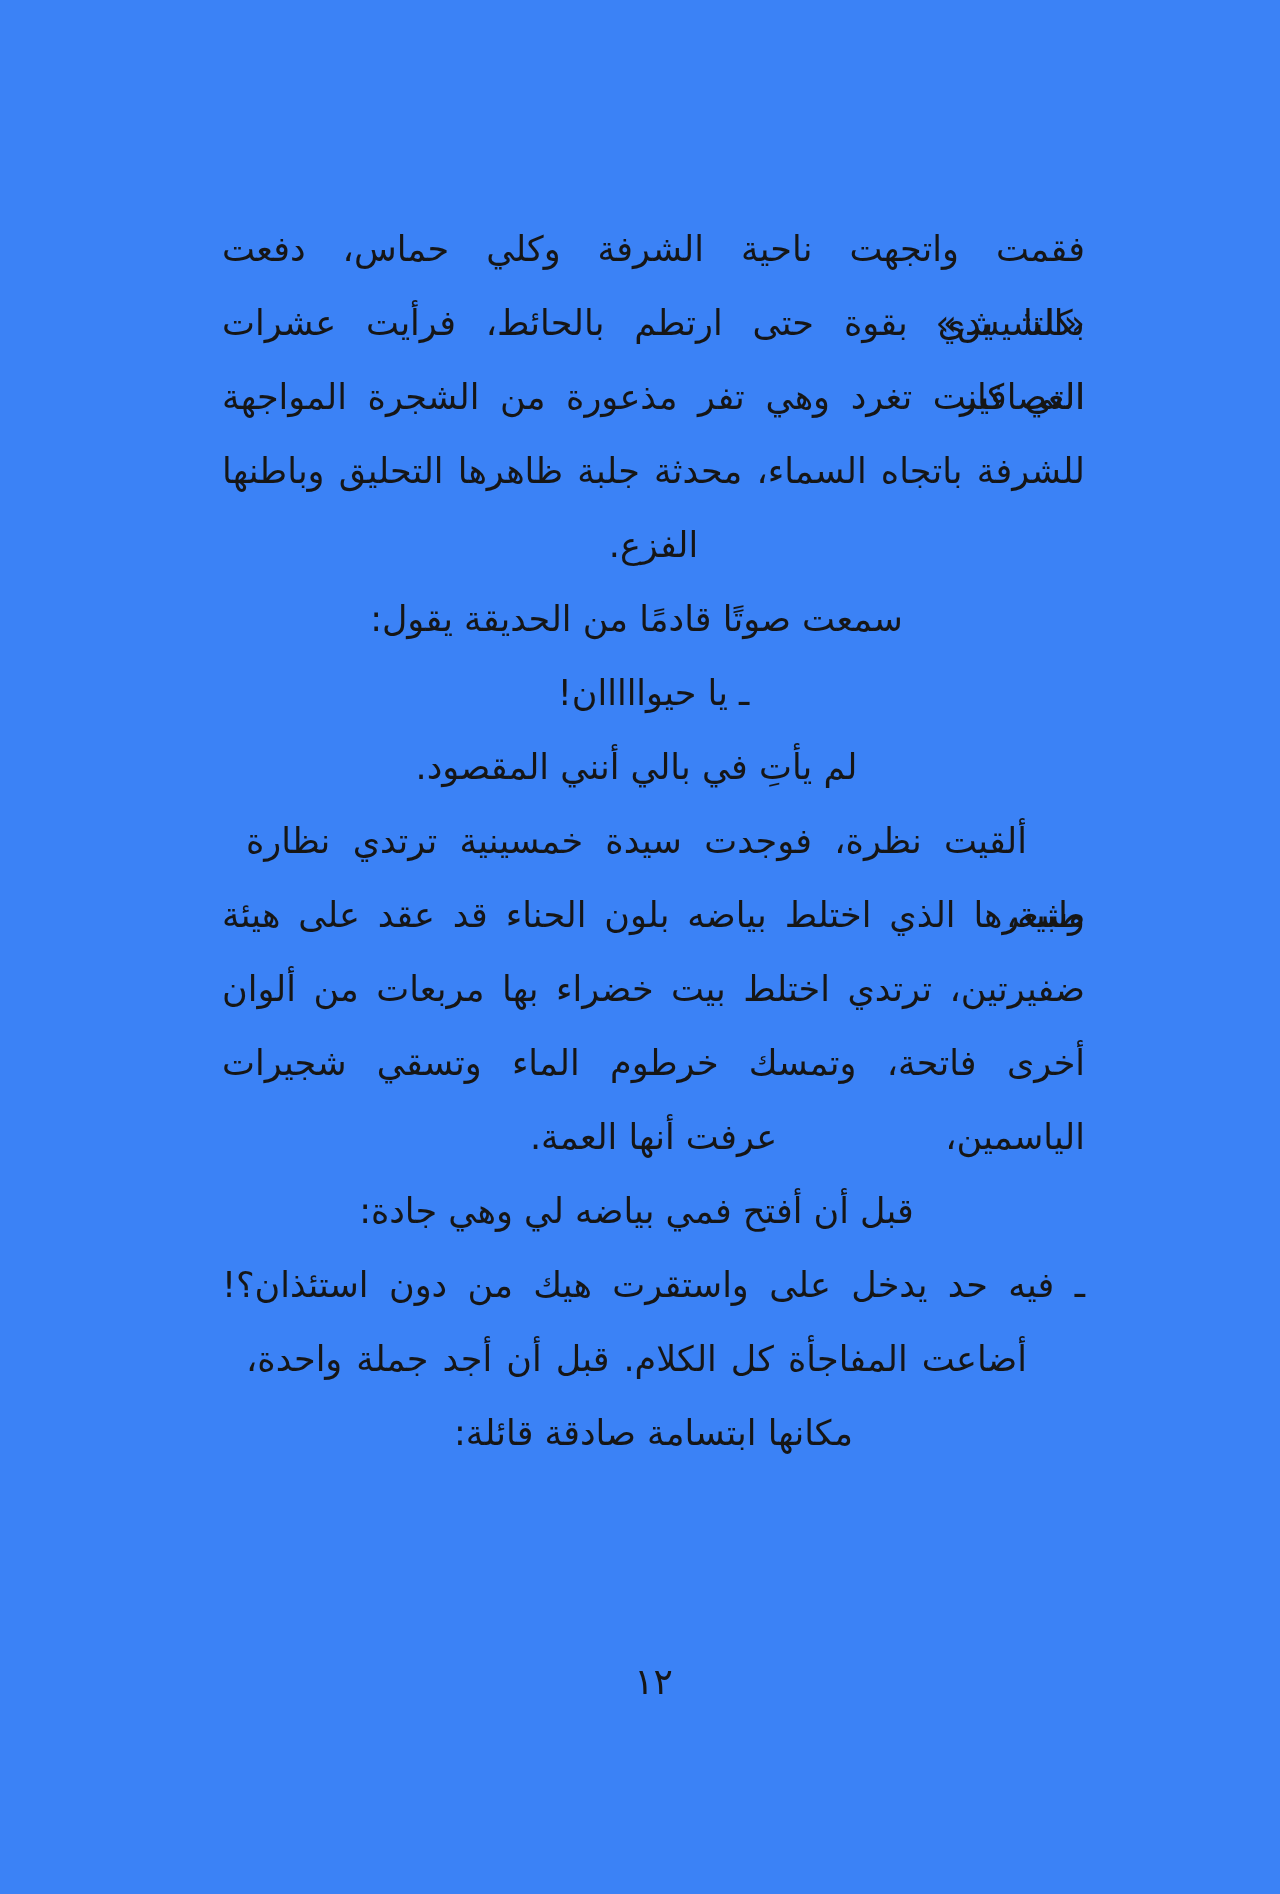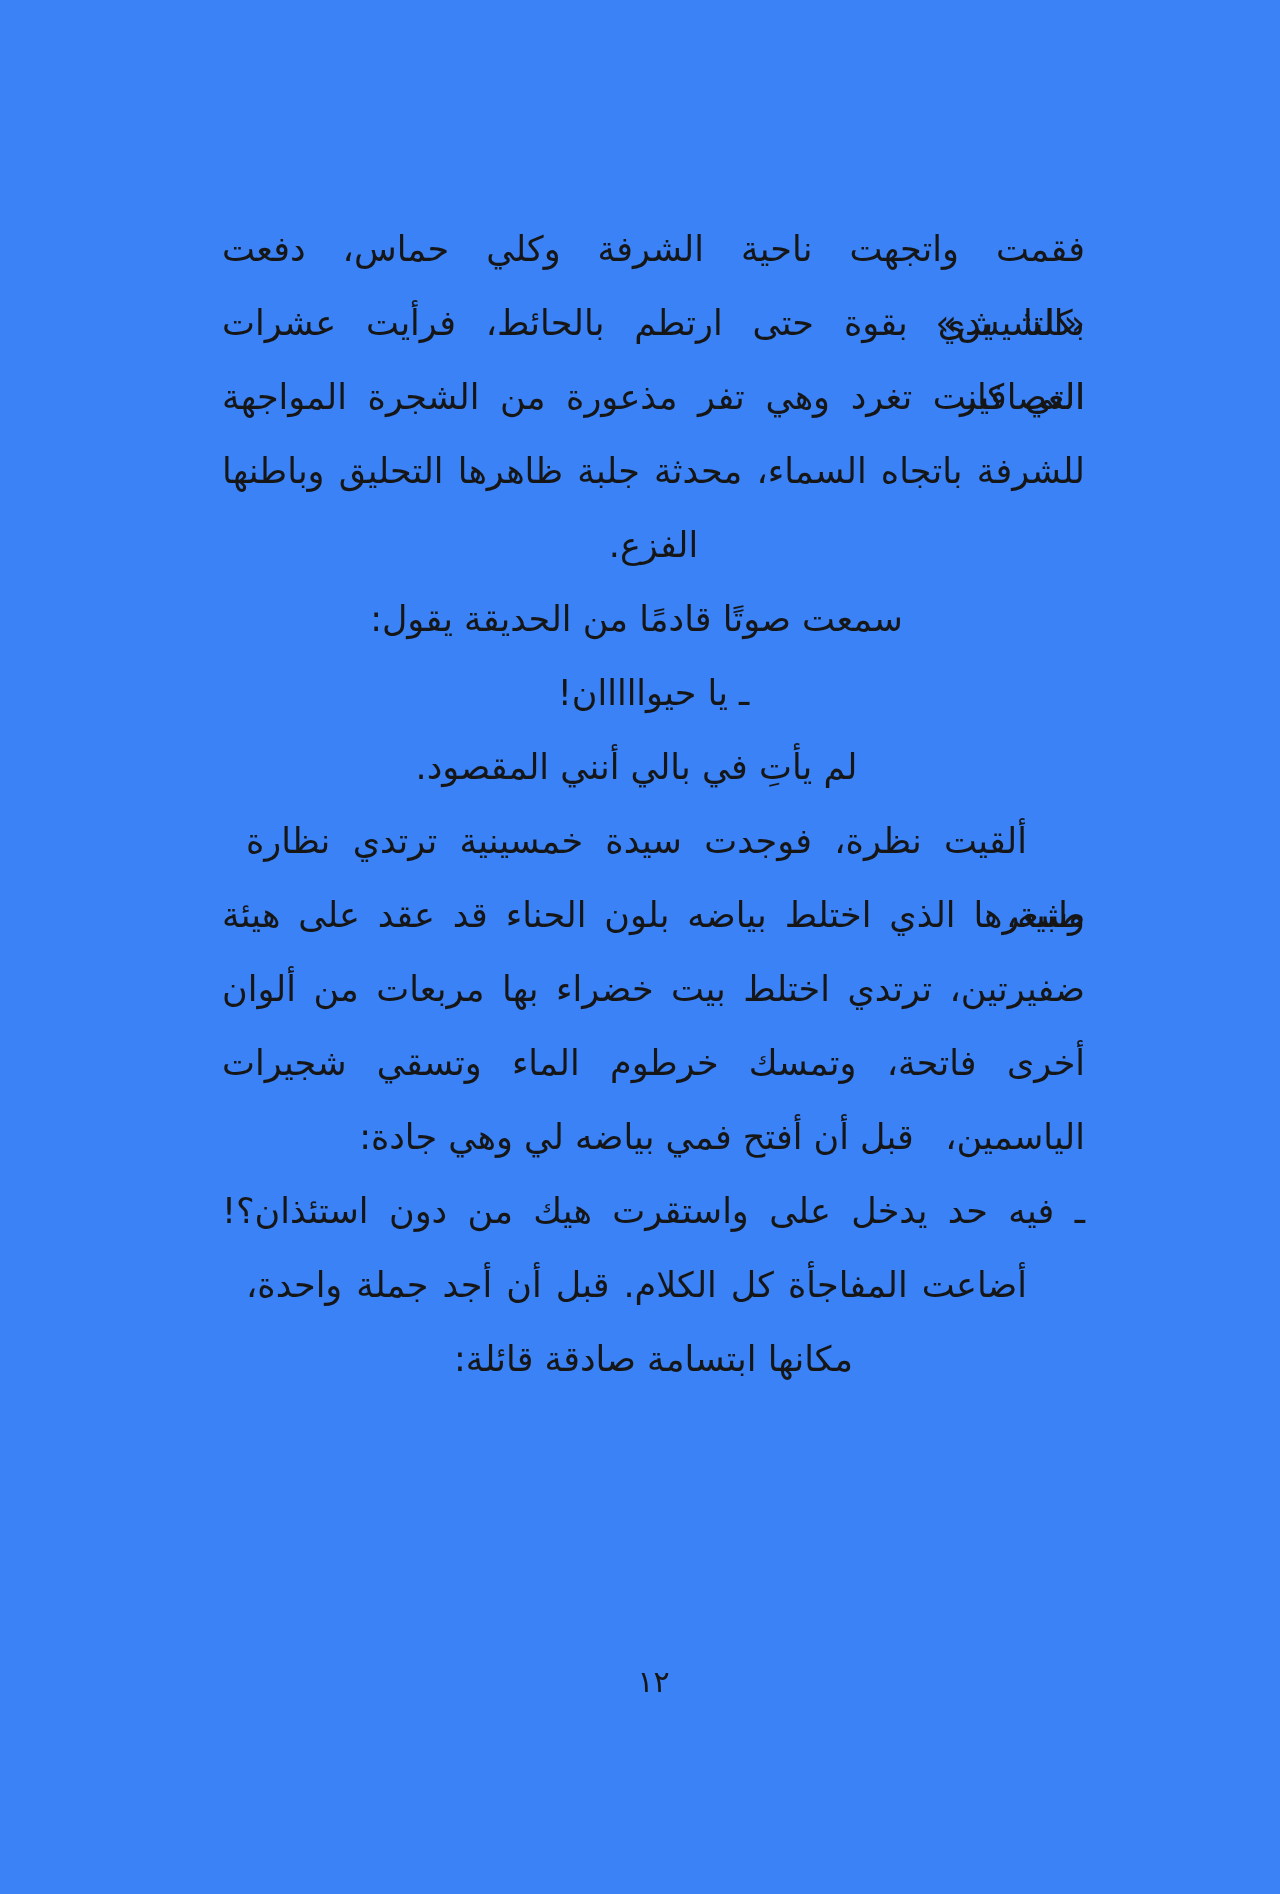--- a/index.html
+++ b/index.html
@@ -48,21 +48,21 @@
     text-indent: 58px;
     margin-left: 24px;
   }
   .page-number {
     position: absolute;
     top: 1658px;
     left: 222px;
     right: 195px;
     text-align: center;
     direction: rtl;
-    font-size: 30px;
+    font-size: 36px;
     line-height: 48px;
     color: #161616;
   }
 </style>
 </head>
 <body>
 
 <div class="page">
 
   <div class="text-block">
@@ -71,20 +71,21 @@
     <p class="line justify">التي كانت تغرد وهي تفر مذعورة من الشجرة المواجهة</p>
     <p class="line justify">للشرفة باتجاه السماء، محدثة جلبة ظاهرها التحليق وباطنها</p>
     <p class="line">الفزع.</p>
     <p class="line indent">سمعت صوتًا قادمًا من الحديقة يقول:</p>
     <p class="line">ـ يا حيوااااان!</p>
     <p class="line indent">لم يأتِ في بالي أنني المقصود.</p>
     <p class="line indent justify">ألقيت نظرة، فوجدت سيدة خمسينية ترتدي نظارة طبية،</p>
     <p class="line justify">وشعرها الذي اختلط بياضه بلون الحناء قد عقد على هيئة</p>
     <p class="line justify">ضفيرتين، ترتدي اختلط بيت خضراء بها مربعات من ألوان</p>
     <p class="line justify">أخرى فاتحة، وتمسك خرطوم الماء وتسقي شجيرات الياسمين،</p>
+    <p class="line">عرفت أنها العمة.</p>
     <p class="line indent">قبل أن أفتح فمي بياضه لي وهي جادة:</p>
     <p class="line justify">ـ فيه حد يدخل على واستقرت هيك من دون استئذان؟!</p>
     <p class="line indent justify">أضاعت المفاجأة كل الكلام. قبل أن أجد جملة واحدة،</p>
     <p class="line">مكانها ابتسامة صادقة قائلة:</p>
   </div>
 
   <div class="page-number">١٢</div>
 
 </div>
 

